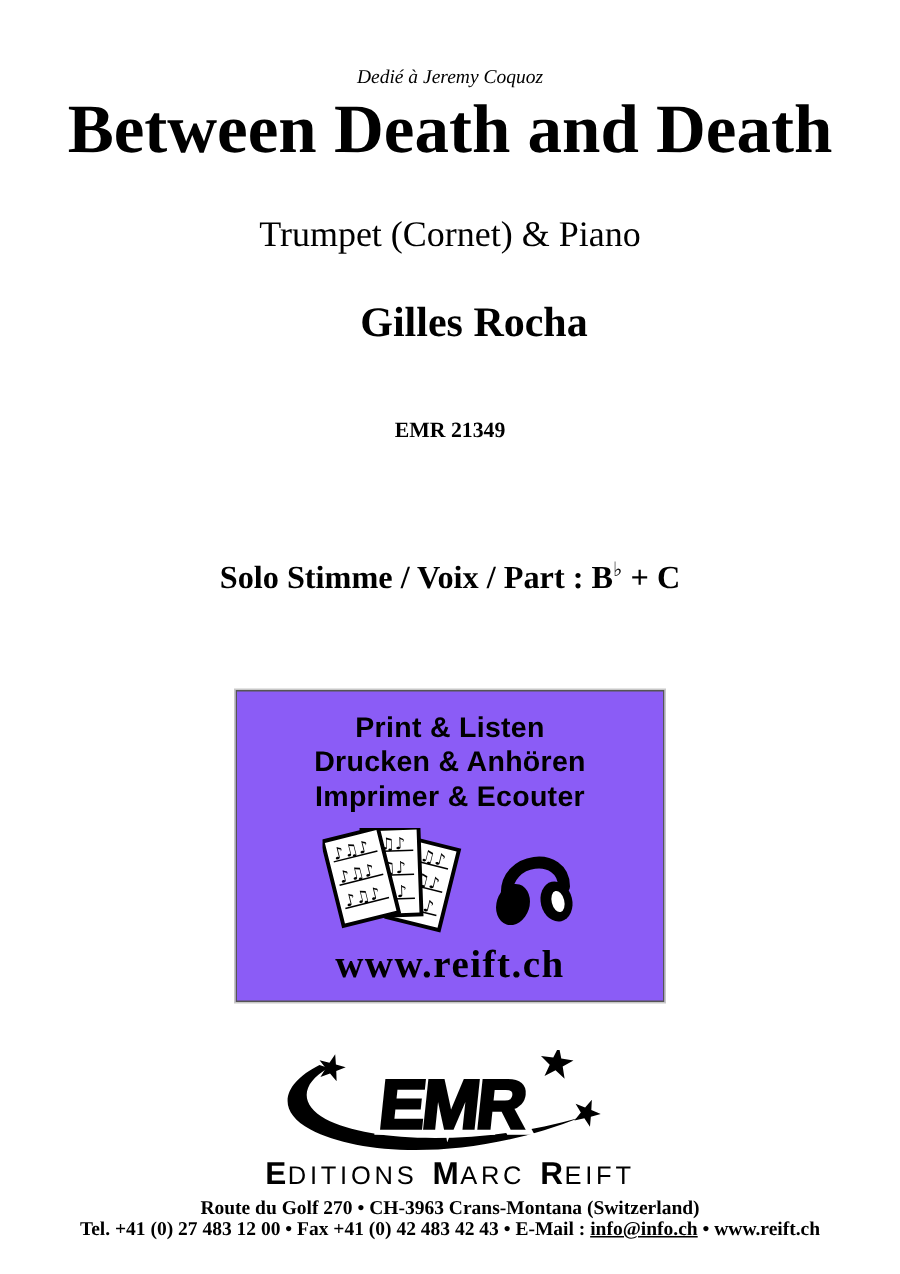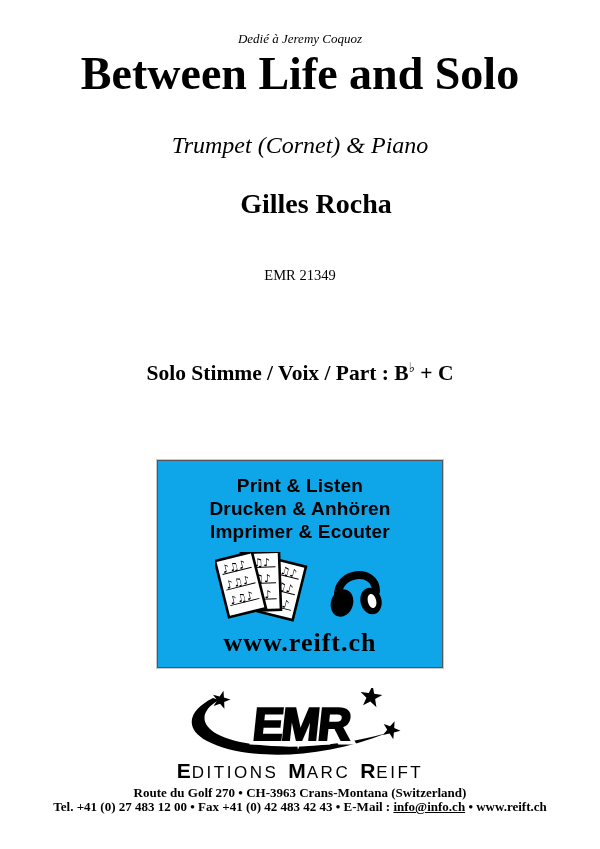--- a/index.html
+++ b/index.html
@@ -1,38 +1,38 @@
 <!DOCTYPE html>
 <html><head>
 <meta charset="utf-8">
 <style>
   html,body{margin:0;padding:0;background:#fff;}
   body{
     width:600px;height:849px;position:relative;overflow:hidden;
     font-family:"Liberation Serif",serif;color:#000;
     -webkit-font-smoothing:antialiased;
   }
-  .centered{position:absolute;left:0;right:0;text-align:center;}
+  .centered{position:absolute;left:0;right:0;text-align:center;margin-top:12px;}
 
   .dedication{top:31px;font-style:italic;font-size:13px;}
   .title{top:48px;font-size:46px;font-weight:bold;line-height:1.15;letter-spacing:0;}
-  .instrumentation{top:132px;font-size:24px;font-style:italic;}
+  .instrumentation{top:132px;font-size:24px;}
   .composer{top:188px;font-size:28px;font-weight:bold;padding-left:32px;}
-  .catalog{top:267px;font-size:14.5px;font-weight:normal;}
+  .catalog{top:267px;font-size:14.5px;font-weight:bold;}
 
   .solo-line{top:361px;font-size:21.5px;font-weight:bold;}
   .solo-line .flat{
     font-family:"DejaVu Sans",sans-serif;font-size:0.62em;
     vertical-align:super;line-height:0;font-weight:bold;
   }
 
   .promo-box{
     position:absolute;left:157px;top:460px;width:286px;height:208px;
     box-sizing:border-box;border:1px solid #555;outline:1px solid #c8c8c8;
-    background:#0ea5e9;text-align:center;
+    background:#8b5cf6;text-align:center;
   }
   .promo-lines{margin-top:13px;font-family:"Liberation Sans",sans-serif;
     font-weight:bold;font-size:19px;line-height:23px;letter-spacing:0.2px;}
   .promo-icons{position:relative;height:80px;margin-top:9px;}
   .sheet-music-svg{position:absolute;left:57px;top:0;}
   .headphones-svg{position:absolute;left:168px;top:9px;}
   .promo-website{position:absolute;left:0;right:0;bottom:9px;
     font-size:26px;font-weight:bold;letter-spacing:1px;}
 
   .logo-wrap{top:688px;}
@@ -47,21 +47,21 @@
 
   .address-line{top:785px;font-size:13px;font-weight:bold;}
   .contact-line{top:799px;font-size:13px;font-weight:bold;}
   .email-link{text-decoration:underline;}
 </style>
 </head>
 <body>
 
 <div class="centered dedication">Dedié à Jeremy Coquoz</div>
 
-<div class="centered title">Between Life and Solo</div>
+<div class="centered title">Between Death and Death</div>
 
 <div class="centered instrumentation">Trumpet (Cornet) &amp; Piano</div>
 
 <div class="centered composer">Gilles Rocha</div>
 
 <div class="centered catalog">EMR 21349</div>
 
 <div class="centered solo-line"><span>Solo Stimme / Voix / Part : B</span><span class="flat">♭</span><span> + C</span></div>
 
 <div class="promo-box">

